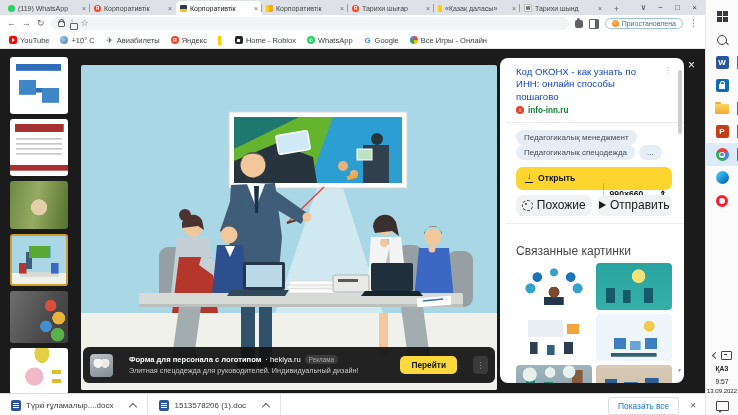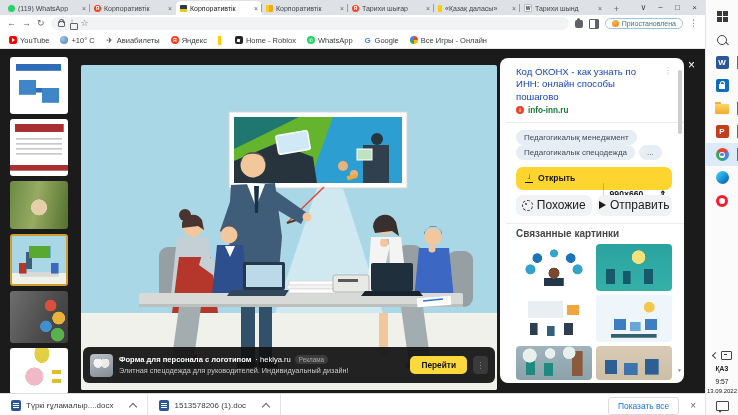--- a/index.html
+++ b/index.html
@@ -59,21 +59,21 @@
   .rail{position:absolute;left:10px;top:8px;width:58px;display:flex;flex-direction:column;gap:5px;}
   .thumb{width:58px;border-radius:3px;flex:none;}
   .thumb.sel{border:2px solid #cf9f2d;width:54px;margin-left:0px;}
   .th1{height:57px;background:linear-gradient(#2f6db8 0 0) 50% 14%/78% 12% no-repeat,linear-gradient(#3f86c8 0 0) 22% 55%/30% 26% no-repeat,linear-gradient(#3f86c8 0 0) 78% 74%/30% 26% no-repeat,linear-gradient(#2f6db8 0 0) 52% 60%/18% 8% no-repeat,#fff;}
   .th2{height:57px;background:linear-gradient(#a83030 0 0) 50% 10%/84% 14% no-repeat,linear-gradient(#c9c9c9 0 0) 50% 34%/80% 3% no-repeat,linear-gradient(#c9c9c9 0 0) 50% 43%/80% 3% no-repeat,linear-gradient(#c9c9c9 0 0) 50% 52%/80% 3% no-repeat,linear-gradient(#c9c9c9 0 0) 50% 61%/80% 3% no-repeat,linear-gradient(#a83030 0 0) 50% 90%/100% 10% no-repeat,#fff;}
   .th3{height:48px;background:radial-gradient(circle at 50% 55%,#e3cfa8 0 20%,transparent 21%),linear-gradient(100deg,#6b8a44,#97ab62 45%,#53702f);}
   .th4{height:48px;background:linear-gradient(#5aa834 0 0) 52% 28%/38% 26% no-repeat,linear-gradient(#2d9ed2 0 0) 66% 28%/14% 26% no-repeat,linear-gradient(#3f5d78 0 0) 30% 52%/12% 36% no-repeat,linear-gradient(#b5372c 0 0) 14% 72%/14% 22% no-repeat,linear-gradient(#3c68c4 0 0) 84% 72%/14% 22% no-repeat,linear-gradient(#d7dad6 0 0) 50% 84%/72% 10% no-repeat,linear-gradient(#a9d7e5 0 78%,#f1f1ec 78%);}
   .th5{height:52px;background:radial-gradient(circle at 70% 28%,#d94f3c 0 10%,transparent 11%),radial-gradient(circle at 84% 52%,#e9b33a 0 11%,transparent 12%),radial-gradient(circle at 62% 68%,#3f8fd1 0 11%,transparent 12%),radial-gradient(circle at 82% 84%,#58b14a 0 10%,transparent 11%),linear-gradient(115deg,#6e6e6e,#4c4c4c 60%,#3c3c3c);}
   .th6{height:46px;background:radial-gradient(ellipse at 55% 12%,#e3cf44 0 16%,transparent 17%),radial-gradient(circle at 42% 62%,#efb9c6 0 20%,transparent 21%),linear-gradient(#e0bd2a 0 0) 86% 52%/16% 9% no-repeat,linear-gradient(#e0bd2a 0 0) 86% 74%/16% 9% no-repeat,#fff;}
   .mainimg{position:absolute;left:81px;top:16px;width:416px;height:325px;border-radius:2px;overflow:hidden;}
-  .ad{position:absolute;left:1px;right:1px;bottom:7px;height:36px;background:rgba(18,18,18,.93);border-radius:6px;display:flex;align-items:center;gap:6px;padding:16px 7px;box-sizing:border-box;}
+  .ad{position:absolute;left:1px;right:1px;bottom:7px;height:36px;background:rgba(18,18,18,.93);border-radius:6px;display:flex;align-items:center;gap:16px;padding:16px 7px;box-sizing:border-box;}
   .ad-thumb{width:23px;height:23px;border-radius:4px;flex:none;background:radial-gradient(circle at 35% 40%,#f4f4f2 0 22%,transparent 23%),radial-gradient(circle at 65% 40%,#eceae6 0 22%,transparent 23%),linear-gradient(160deg,#b9c0c6,#848d94);}
   .ad-txt{flex:1;min-width:0;}
   .ad-line1{font-size:7.6px;color:#fff;white-space:nowrap;overflow:hidden;display:flex;align-items:center;gap:4px;}
   .ad-line1 b{font-weight:bold;}
   .ad-badge{background:#3b3b3b;color:#a9a9a9;font-size:6.3px;padding:1px 4px;border-radius:6px;flex:none;}
   .ad-line2{font-size:7.3px;color:#c9c9c9;white-space:nowrap;overflow:hidden;margin-top:2px;}
   .ad-cta{background:#fbd93d;color:#111;font-size:8.3px;font-weight:bold;border-radius:5px;padding:4px 11px;flex:none;}
   .ad-dots{width:15px;height:18px;background:#3a3a3a;border-radius:4px;color:#9a9a9a;font-size:8px;display:flex;align-items:center;justify-content:center;flex:none;}
   
   .panel{position:absolute;left:500px;top:9px;width:184px;height:325px;background:#fff;border-radius:8px;box-sizing:border-box;padding:8px 12px 0 16px;overflow:hidden;}
@@ -92,21 +92,21 @@
   .ybtn-open{flex:1.15;display:flex;align-items:center;gap:5px;padding-left:9px;}
   .dl-ic{width:8px;display:flex;flex-direction:column;align-items:center;line-height:1;}
   .dl-ic .arr{font-size:8px;font-weight:bold;}
   .dl-ic .base{width:8px;height:1.5px;background:#151515;margin-top:0.5px;}
   .ybtn-size{flex:1;display:flex;align-items:center;justify-content:center;gap:16px;border-left:1px solid rgba(0,0,0,.18);height:100%;margin-top:32px;}
   .graybtns{margin-top:5px;display:flex;gap:5px;}
   .gbtn{flex:1;height:21px;background:#f1f2f4;border-radius:7px;display:flex;align-items:center;justify-content:center;gap:4px;font-size:12px;color:#1b1b1b;}
   .sim-ic{width:9px;height:9px;border:1px dashed #444;border-radius:50%;position:relative;flex:none;}
   .sim-ic::before{content:"";position:absolute;left:2.5px;top:2.5px;width:2px;height:2px;border-radius:50%;background:#444;}
   .send-ic{width:0;height:0;border-left:7px solid #1b1b1b;border-top:4px solid transparent;border-bottom:4px solid transparent;flex:none;}
-  .related-title{font-size:10px;font-weight:bold;color:#474747;margin:4px 0 5px;}
+  .related-title{font-size:12px;font-weight:normal;color:#474747;margin:20px 0 5px;}
   .rgrid{display:grid;grid-template-columns:1fr 1fr;gap:4px;}
   .rt{border-radius:4px;height:47px;}
   .rt5,.rt6{height:34px;}
   .rt1{background:radial-gradient(circle at 50% 20%,#35a3c9 0 7%,transparent 8%),radial-gradient(circle at 28% 30%,#1b74b8 0 7%,transparent 8%),radial-gradient(circle at 72% 30%,#1b74b8 0 7%,transparent 8%),radial-gradient(circle at 19% 54%,#35a3c9 0 7%,transparent 8%),radial-gradient(circle at 81% 54%,#35a3c9 0 7%,transparent 8%),radial-gradient(circle at 50% 62%,#7a4a2f 0 11%,transparent 12%),linear-gradient(#23364a 0 0) 50% 88%/26% 18% no-repeat,#fff;}
   .rt2{background:radial-gradient(circle at 56% 28%,#f3e27a 0 12%,transparent 13%),linear-gradient(#17586b 0 0) 15% 78%/12% 32% no-repeat,linear-gradient(#17586b 0 0) 40% 80%/10% 28% no-repeat,linear-gradient(#17586b 0 0) 72% 78%/12% 32% no-repeat,linear-gradient(#2aa3a0,#35b0a8);}
   .rt3{background:linear-gradient(#e9eef3 0 0) 30% 22%/46% 36% no-repeat,linear-gradient(#f0a63c 0 0) 80% 28%/16% 22% no-repeat,linear-gradient(#2c3e50 0 0) 20% 82%/10% 26% no-repeat,linear-gradient(#35607d 0 0) 46% 84%/10% 22% no-repeat,linear-gradient(#2c3e50 0 0) 72% 82%/12% 26% no-repeat,#fff;}
   .rt4{background:radial-gradient(circle at 70% 26%,#f2c94c 0 8%,transparent 9%),linear-gradient(#3d7ec2 0 0) 28% 68%/16% 24% no-repeat,linear-gradient(#6aa5d8 0 0) 52% 72%/14% 20% no-repeat,linear-gradient(#3d7ec2 0 0) 76% 68%/16% 24% no-repeat,linear-gradient(#35606e 0 0) 50% 90%/60% 8% no-repeat,#eef5fb;}
   .rt5{background:radial-gradient(circle at 18% 28%,#e8f0ee 0 10%,transparent 11%),radial-gradient(circle at 45% 22%,#e8f0ee 0 10%,transparent 11%),radial-gradient(circle at 70% 20%,#e8f0ee 0 10%,transparent 11%),linear-gradient(#1f8a80 0 0) 15% 78%/12% 42% no-repeat,linear-gradient(#1f8a80 0 0) 42% 82%/12% 38% no-repeat,linear-gradient(#8a5a3c 0 0) 86% 60%/14% 74% no-repeat,linear-gradient(#9fb4bc,#8ba2ab);}
   .rt6{background:linear-gradient(#2e5f94 0 0) 14% 72%/16% 42% no-repeat,linear-gradient(#3d74ab 0 0) 45% 78%/18% 36% no-repeat,linear-gradient(#2e5f94 0 0) 78% 70%/18% 46% no-repeat,linear-gradient(#d8cab4,#cdbfa6);}
   .pscroll{position:absolute;right:2px;top:12px;bottom:10px;width:5px;}

